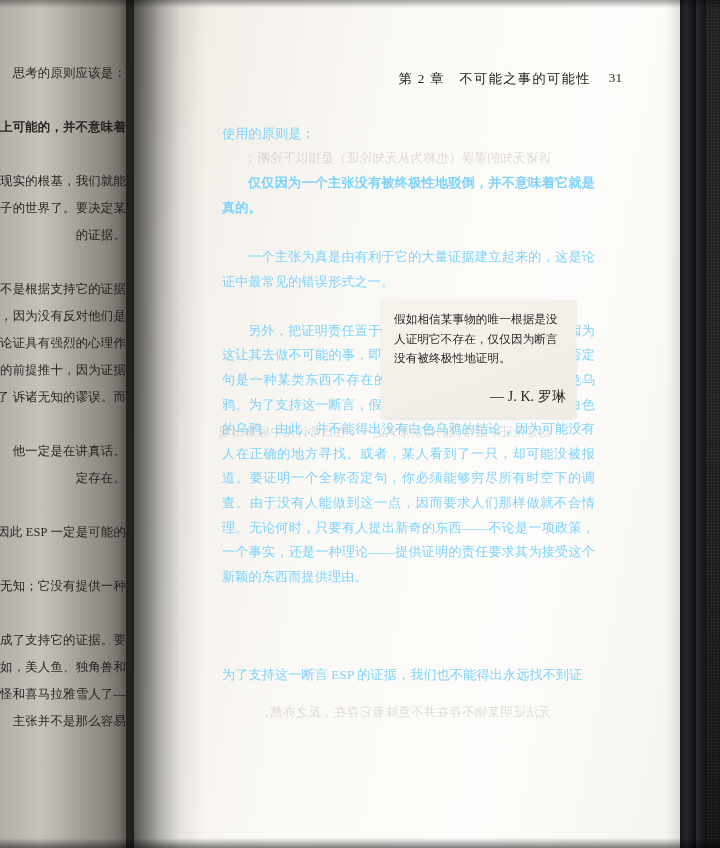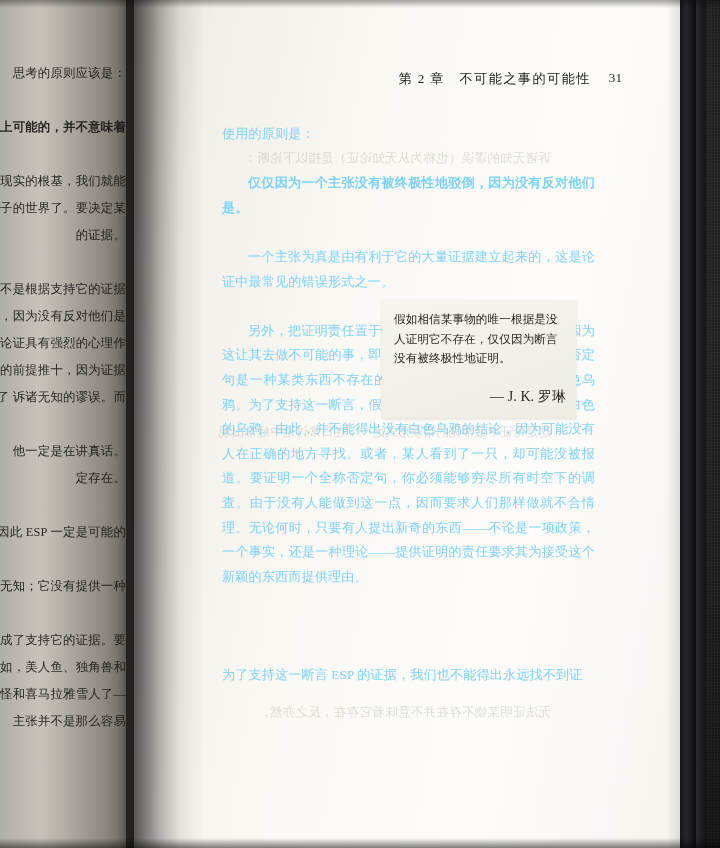--- a/index.html
+++ b/index.html
@@ -262,21 +262,21 @@
   <div class="running-head">
     <div class="rh-inner">
       <span class="rh-title">第 2 章　不可能之事的可能性</span>
       <span class="rh-page">31</span>
     </div>
   </div>
 
   <div class="body-col">
     <p>使用的原则是：</p>
     <div class="spacer"></div>
-    <p class="p-bold">仅仅因为一个主张没有被终极性地驳倒，因为没有反对他们是。</p>
+    <p class="p-bold">仅仅因为一个主张没有被终极性地驳倒，并不意味着它就是真的。</p>
     <div class="spacer"></div>
     <p class="p-indent">一个主张为真是由有利于它的大量证据建立起来的，这是论证中最常见的错误形式之一。</p>
     <div class="spacer"></div>
     <p class="p-indent">另外，把证明责任置于怀疑者一方的策略是不公平的，因为这让其去做不可能的事，即证明一个全称否定句。一个全称否定句是一种某类东西不存在的断言。假设有断言说，没有白色乌鸦。为了支持这一断言，假设有人指出没有人报告说看到过白色的乌鸦。由此，并不能得出没有白色乌鸦的结论，因为可能没有人在正确的地方寻找。或者，某人看到了一只，却可能没被报道。要证明一个全称否定句，你必须能够穷尽所有时空下的调查。由于没有人能做到这一点，因而要求人们那样做就不合情理。无论何时，只要有人提出新奇的东西——不论是一项政策，一个事实，还是一种理论——提供证明的责任要求其为接受这个新颖的东西而提供理由。</p>
     <div class="spacer"></div>
     <div class="spacer"></div>
     <div class="spacer"></div>
     <p>为了支持这一断言 ESP 的证据，我们也不能得出永远找不到证</p>
   </div>
 

